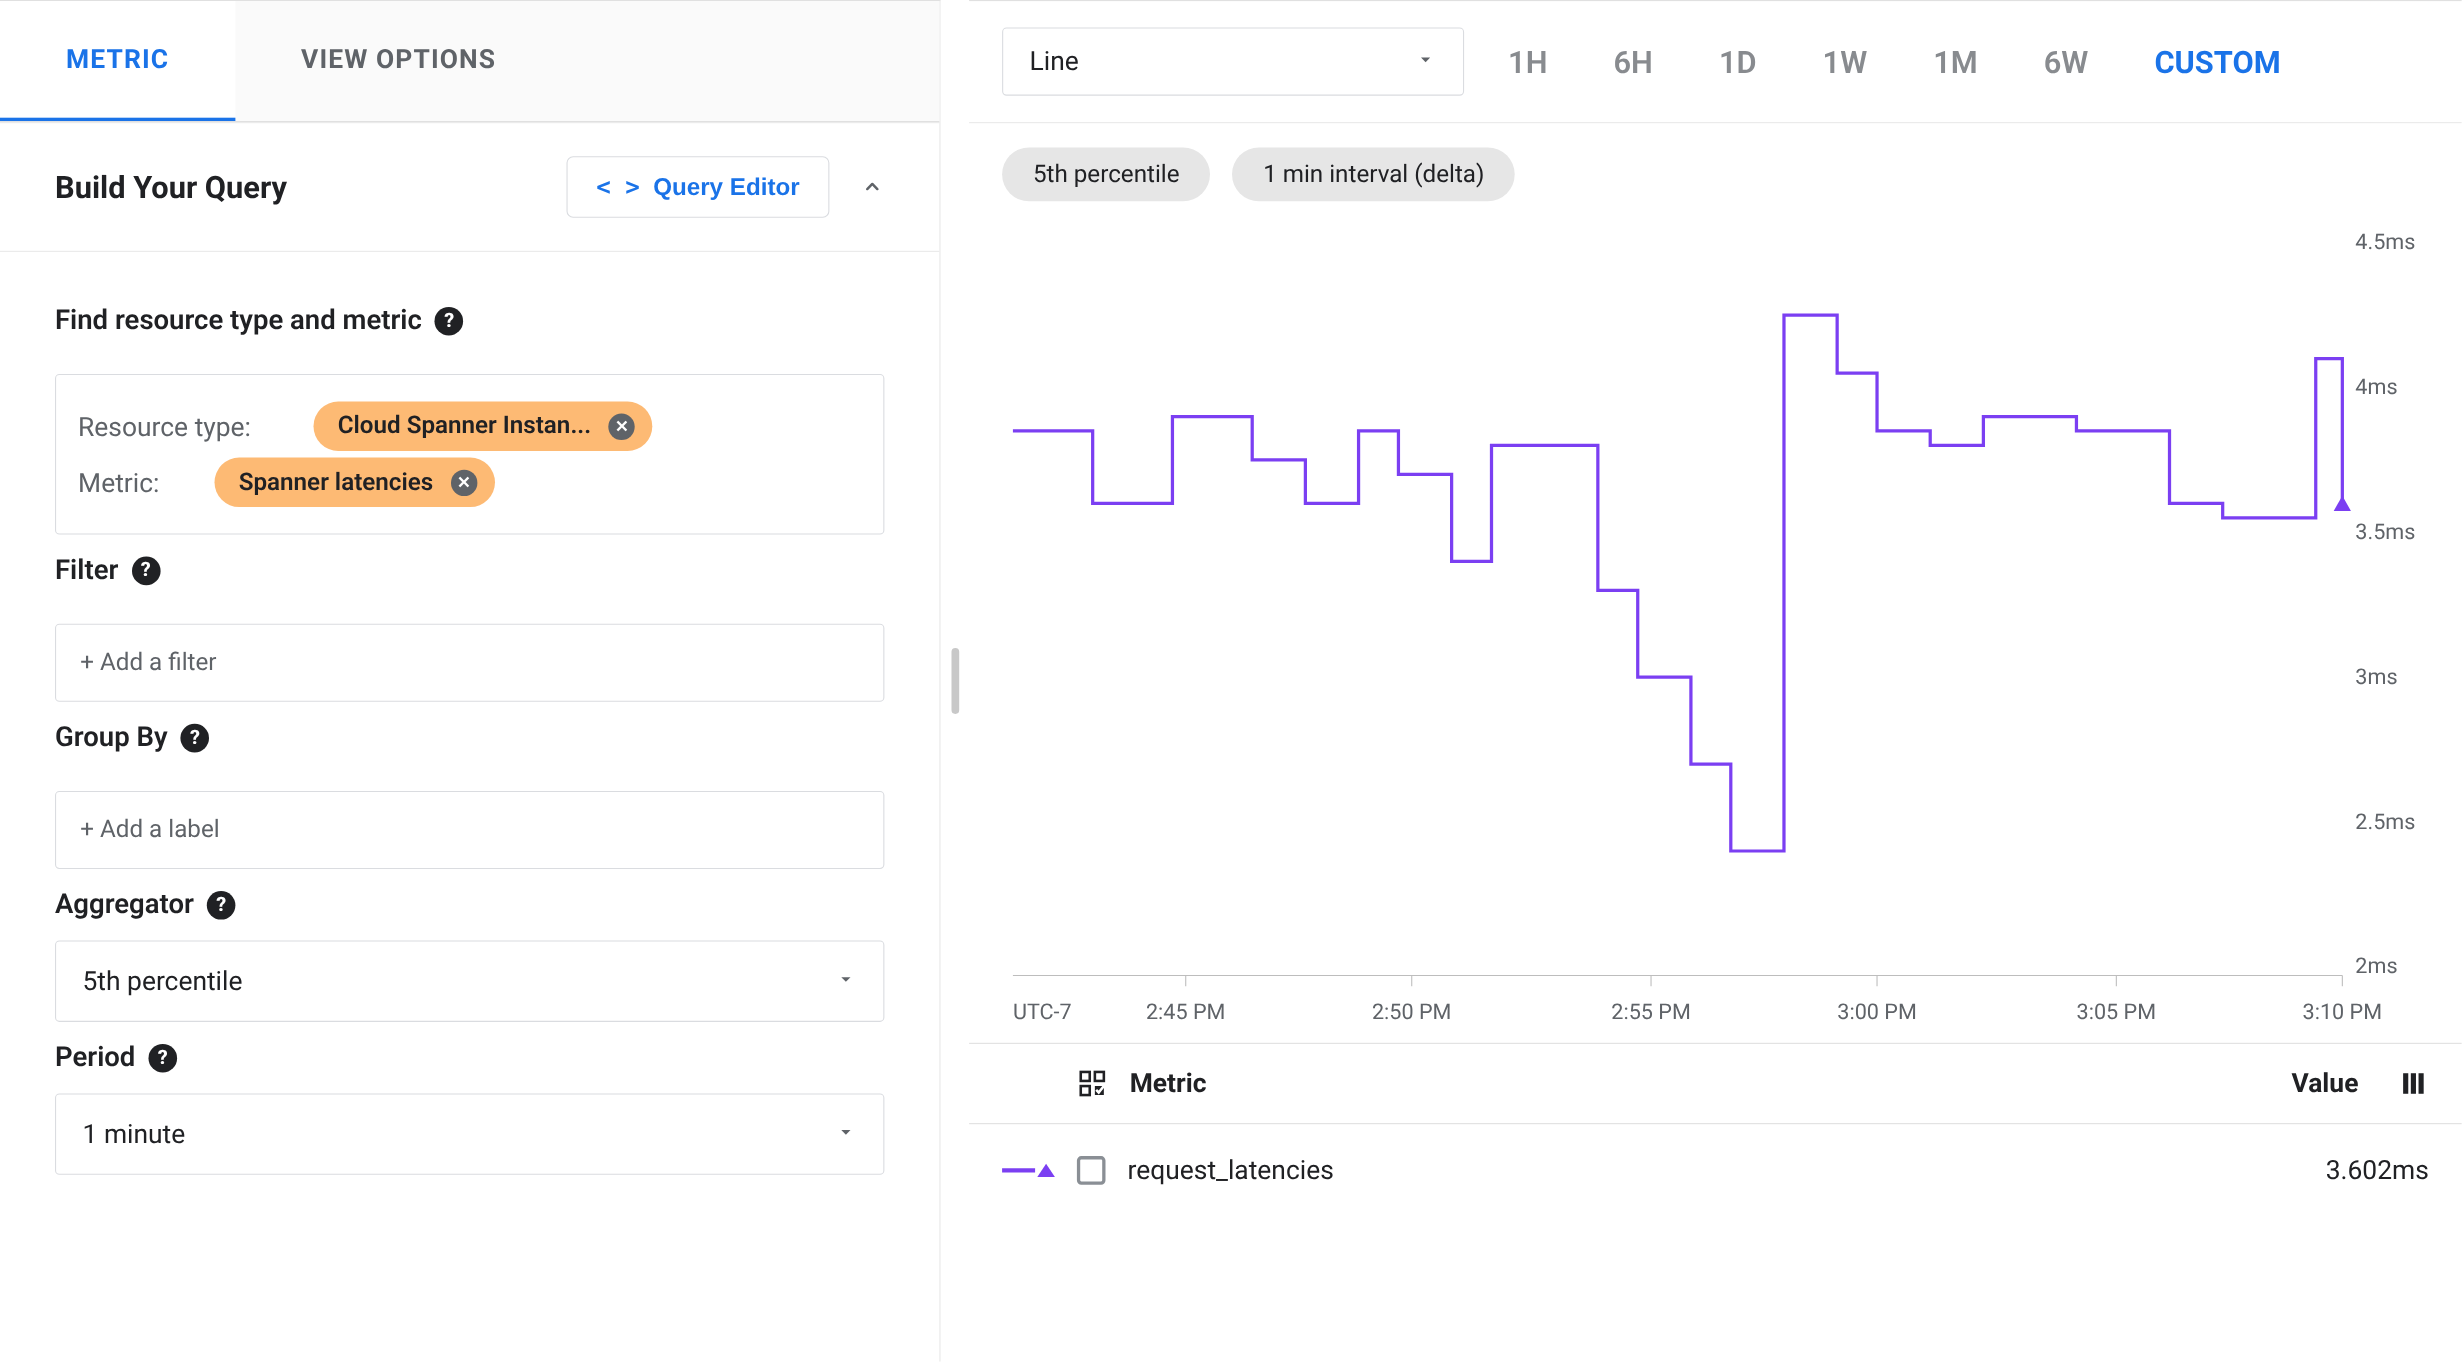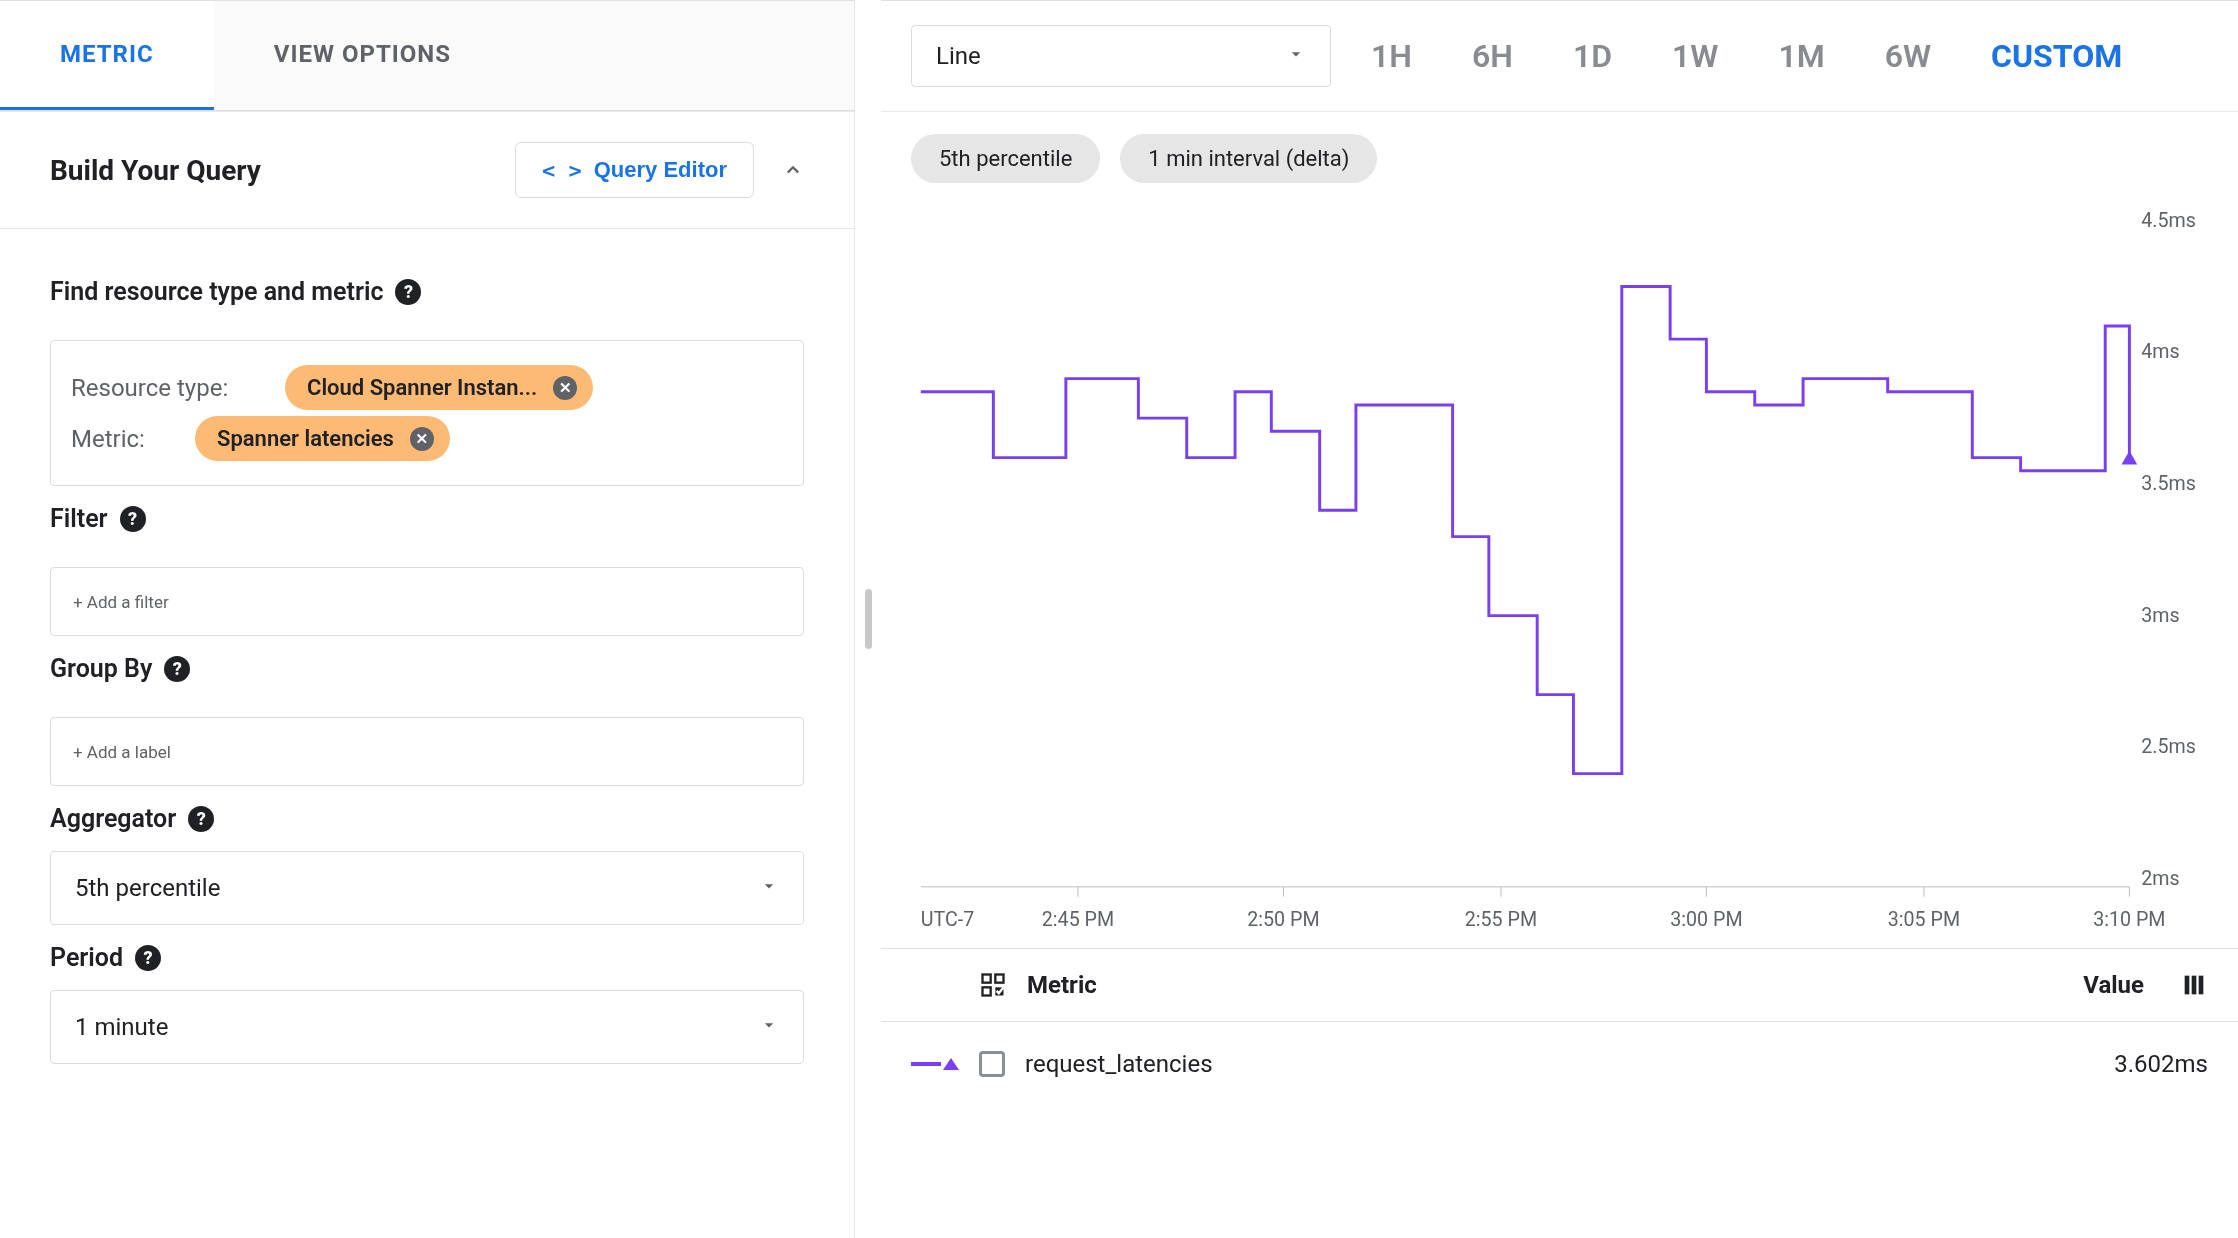--- a/index.html
+++ b/index.html
@@ -154,21 +154,21 @@
     background: #5f6368;
     color: #fff;
     font-size: 15px;
     display: inline-flex;
     align-items: center;
     justify-content: center;
     cursor: pointer;
   }
   .add-placeholder {
     color: #5f6368;
-    font-size: 17px;
+    font-size: 22px;
   }
   .select-box {
     border: 1px solid #dadce0;
     border-radius: 4px;
     padding: 22px 24px;
     display: flex;
     align-items: center;
     justify-content: space-between;
     font-size: 24px;
     color: #202124;
@@ -214,21 +214,21 @@
     font-size: 24px;
     cursor: pointer;
   }
   .time-range {
     display: flex;
     align-items: center;
     gap: 60px;
     margin-left: 10px;
   }
   .time-range-btn {
-    font-size: 32px;
+    font-size: 28px;
     font-weight: 600;
     color: #888b8f;
     cursor: pointer;
   }
   .time-range-btn.active {
     color: #1a73e8;
     font-weight: 700;
   }
 
   .rp-pills {

